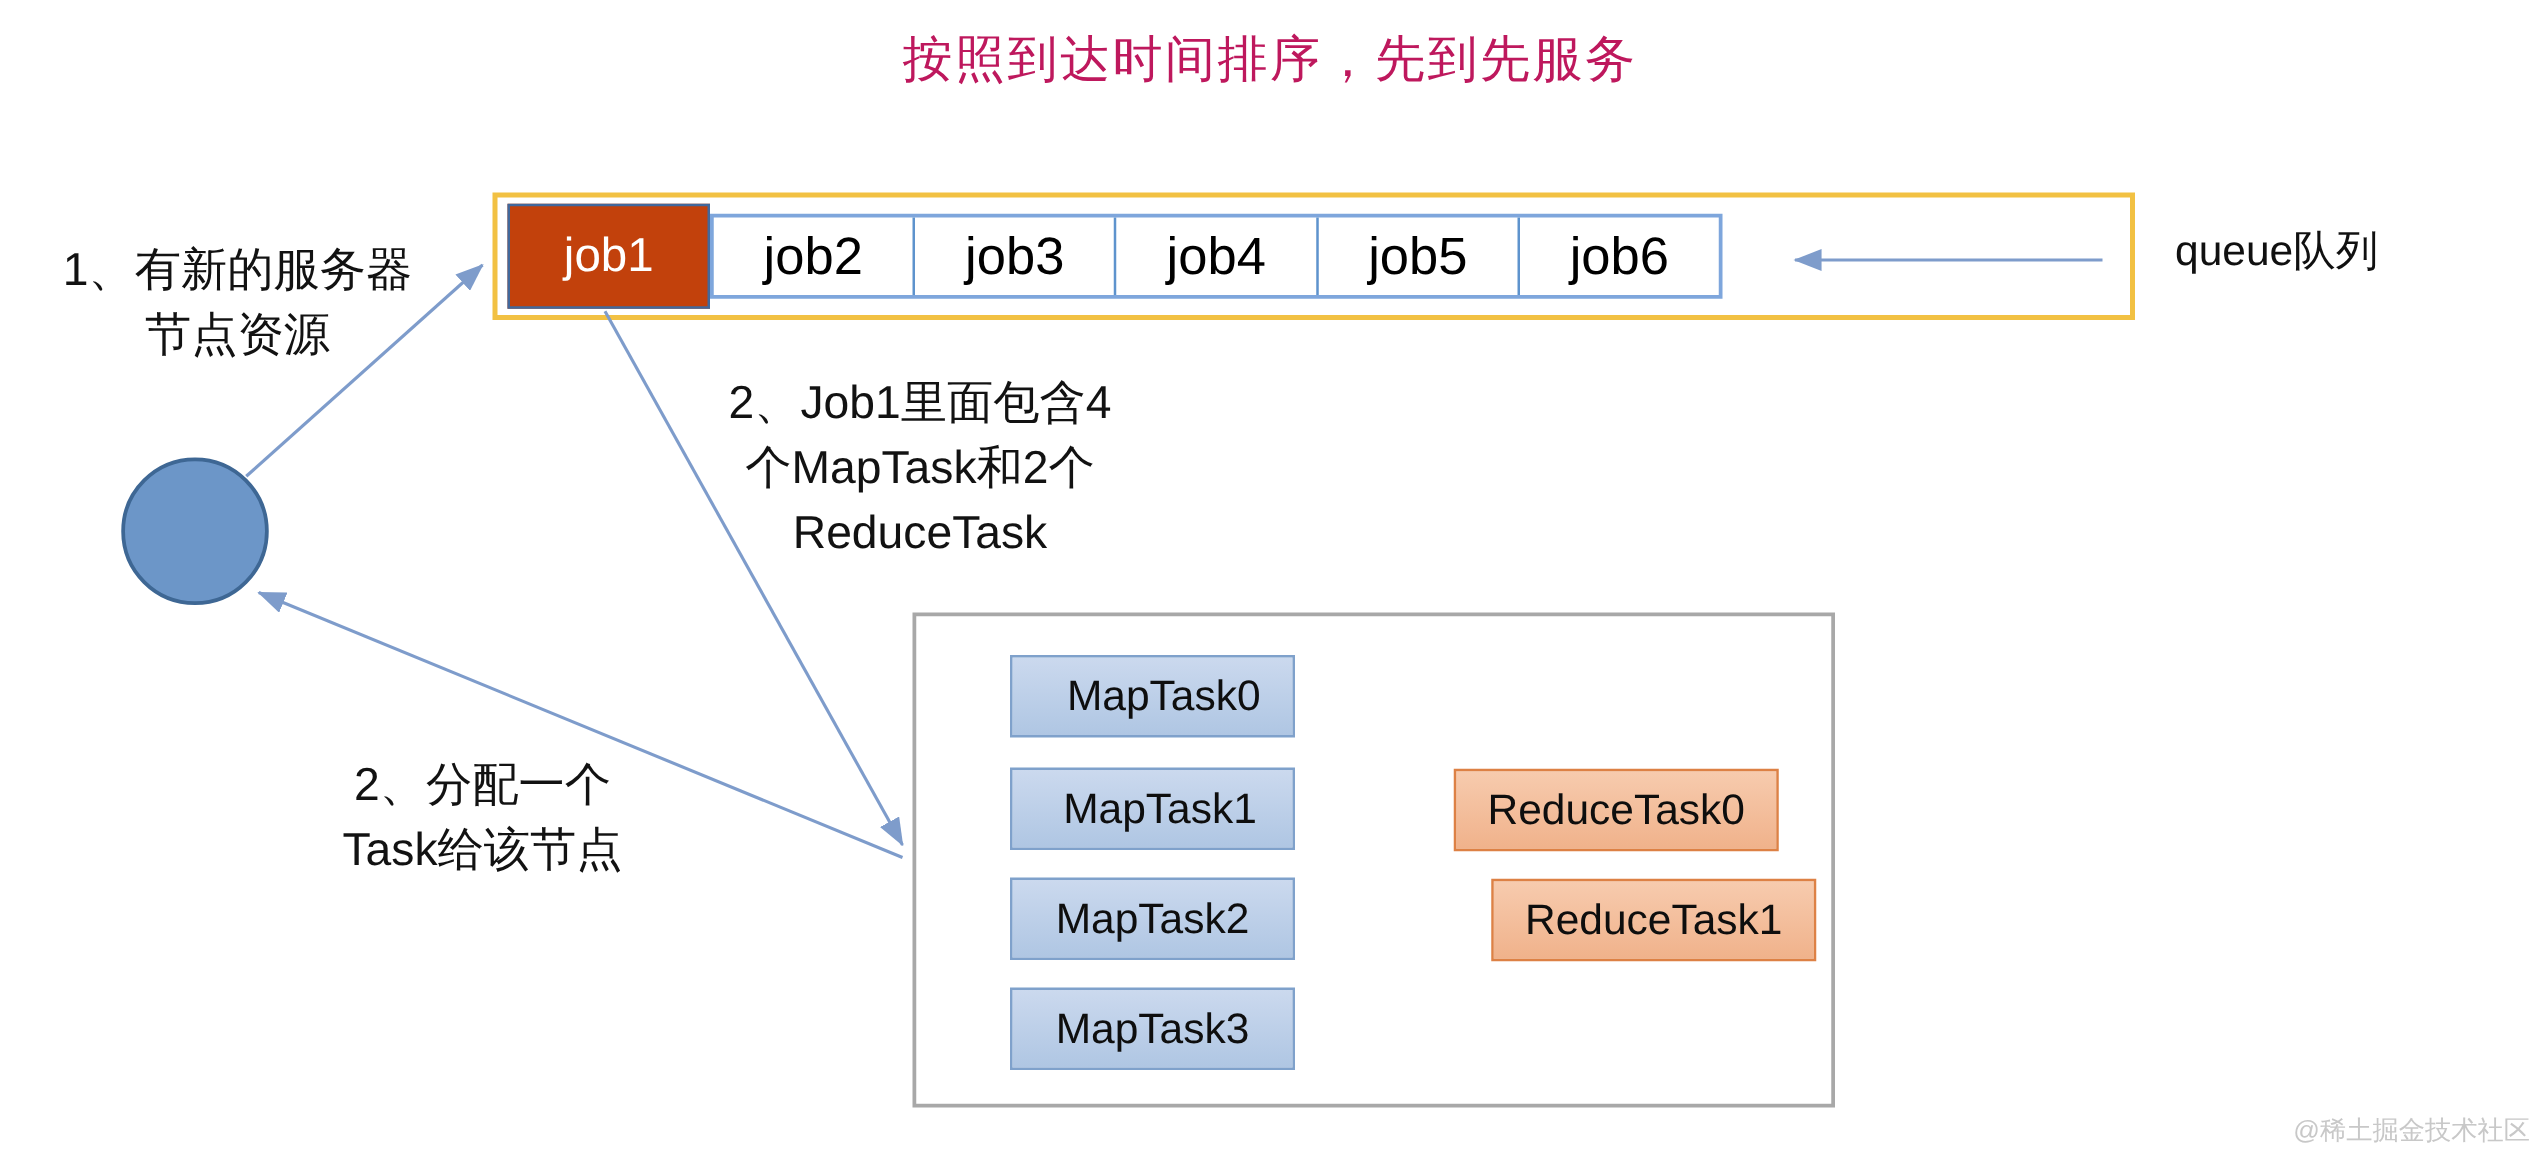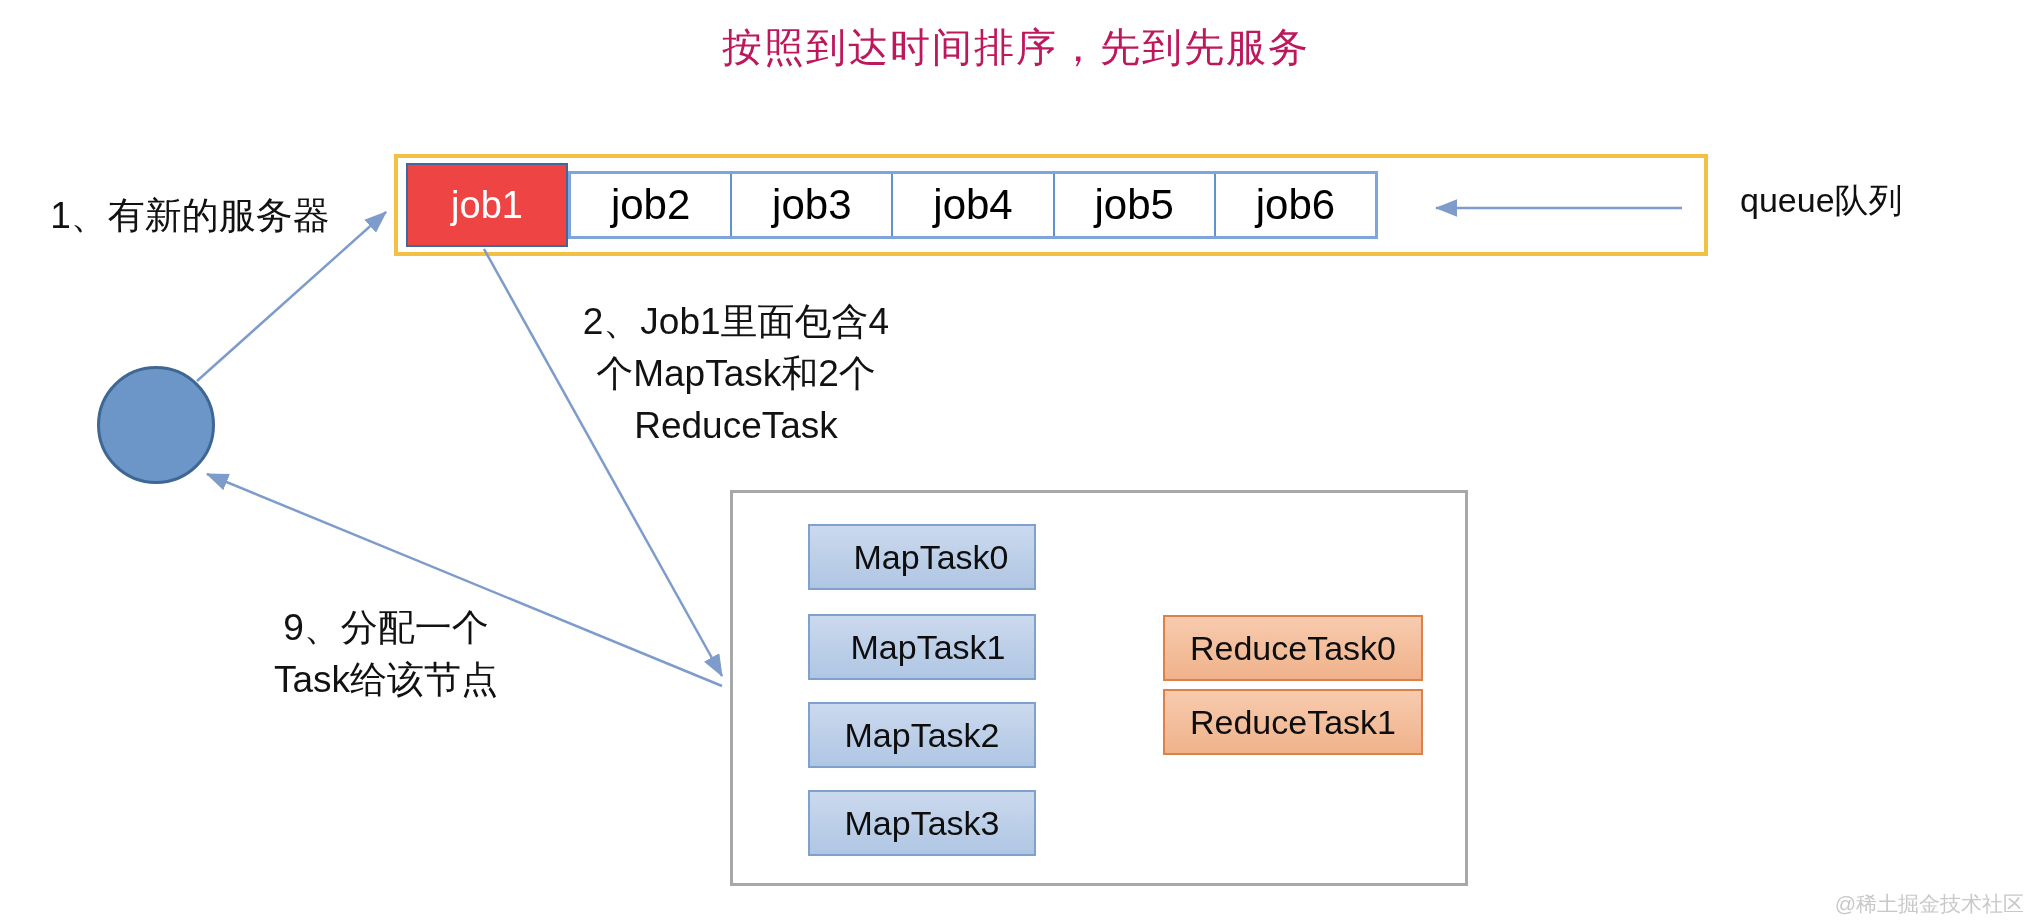--- a/index.html
+++ b/index.html
@@ -12,21 +12,21 @@
     position:absolute; top:20px; left:0; width:100%;
     text-align:center; font-size:40px; letter-spacing:2px; color:#be185d;
   }
   
   .queue-box {
     position:absolute; left:394px; top:154px; width:1314px; height:102px;
     border:4px solid #F2C143; box-sizing:border-box; background:#fff;
   }
   .job1-cell {
     position:absolute; left:406px; top:163px; width:162px; height:84px;
-    background:#ef4444; border:2px solid #41689C; box-sizing:border-box;
+    background:#c2410c; border:2px solid #41689C; box-sizing:border-box;
     color:#ffffff; display:flex; align-items:center; justify-content:center;
     font-size:38px;
   }
   .queue-row {
     position:absolute; left:568px; top:171px; width:810px; height:68px;
     border:3px solid #7EA6DC; box-sizing:border-box; display:flex; background:#fff;
   }
   .queue-cell {
     flex:1; display:flex; align-items:center; justify-content:center;
     font-size:42px; color:#000; border-left:2px solid #5E93CD;
@@ -60,21 +60,21 @@
     left:75px; width:228px; height:66px;
     background:linear-gradient(180deg,#CBD9EE 0%,#AFC6E3 100%);
     border:2px solid #7FA1CB;
   }
   .reduce-task {
     left:430px; width:260px; height:66px;
     background:linear-gradient(180deg,#F7CBAE 0%,#F0B28B 100%);
     border:2px solid #DD8145;
   }
   #map0 { top:31px;padding-left:18px; }  #map1 { top:121px;padding-left:12px; } #map2 { top:209px; } #map3 { top:297px; }
-  #red0 { top:122px; } #red1 { top:196px; }
+  #red0 { top:122px; } #red1 { top:210px;margin-left:30px; }
   
   .arrows { position:absolute; left:0; top:0; pointer-events:none; }
   
   .watermark {
     position:absolute; right:8px; bottom:6px; font-size:21px; color:#C8C8C8;
   }
 </style>
 </head>
 <body>
 
@@ -91,30 +91,31 @@
     <div class="queue-cell">job3</div>
     <div class="queue-cell">job4</div>
     <div class="queue-cell">job5</div>
     <div class="queue-cell">job6</div>
   </div>
 
   <div class="queue-label">queue队列</div>
 
   <div class="step" id="step1">
     <div>1、有新的服务器</div>
+    <div>节点资源</div>
   </div>
 
   <div class="step" id="step2">
     <div>2、Job1里面包含4</div>
     <div>个MapTask和2个</div>
     <div>ReduceTask</div>
   </div>
 
   <div class="step" id="step3">
-    <div>9、分配一个</div>
+    <div>2、分配一个</div>
     <div>Task给该节点</div>
   </div>
 
   <div class="node-circle"></div>
 
   <div class="task-box">
     <div class="task map-task" id="map0">MapTask0</div>
     <div class="task map-task" id="map1">MapTask1</div>
     <div class="task map-task" id="map2">MapTask2</div>
     <div class="task map-task" id="map3">MapTask3</div>

